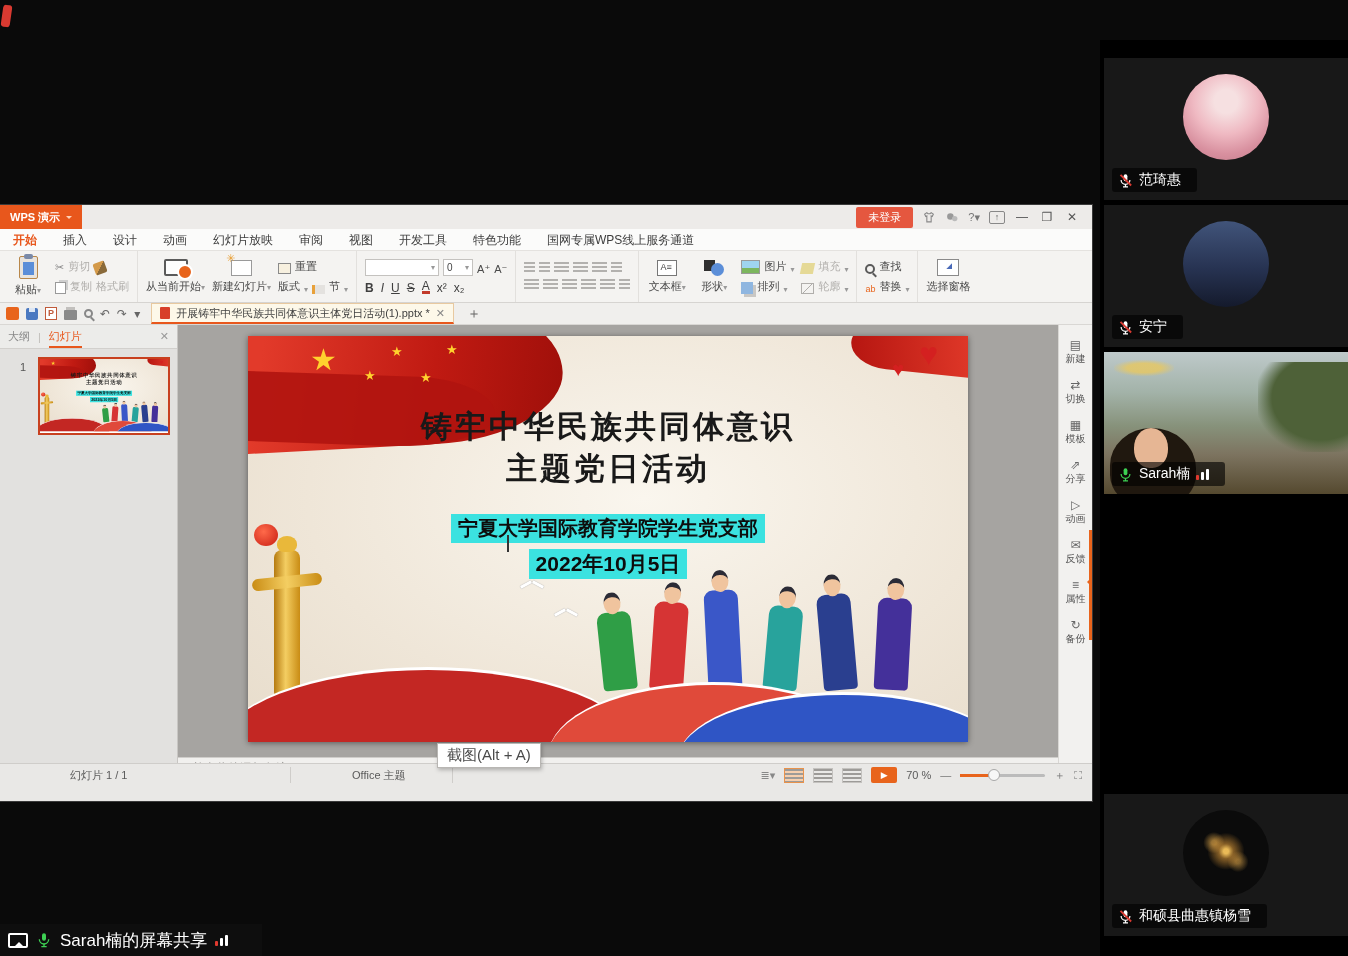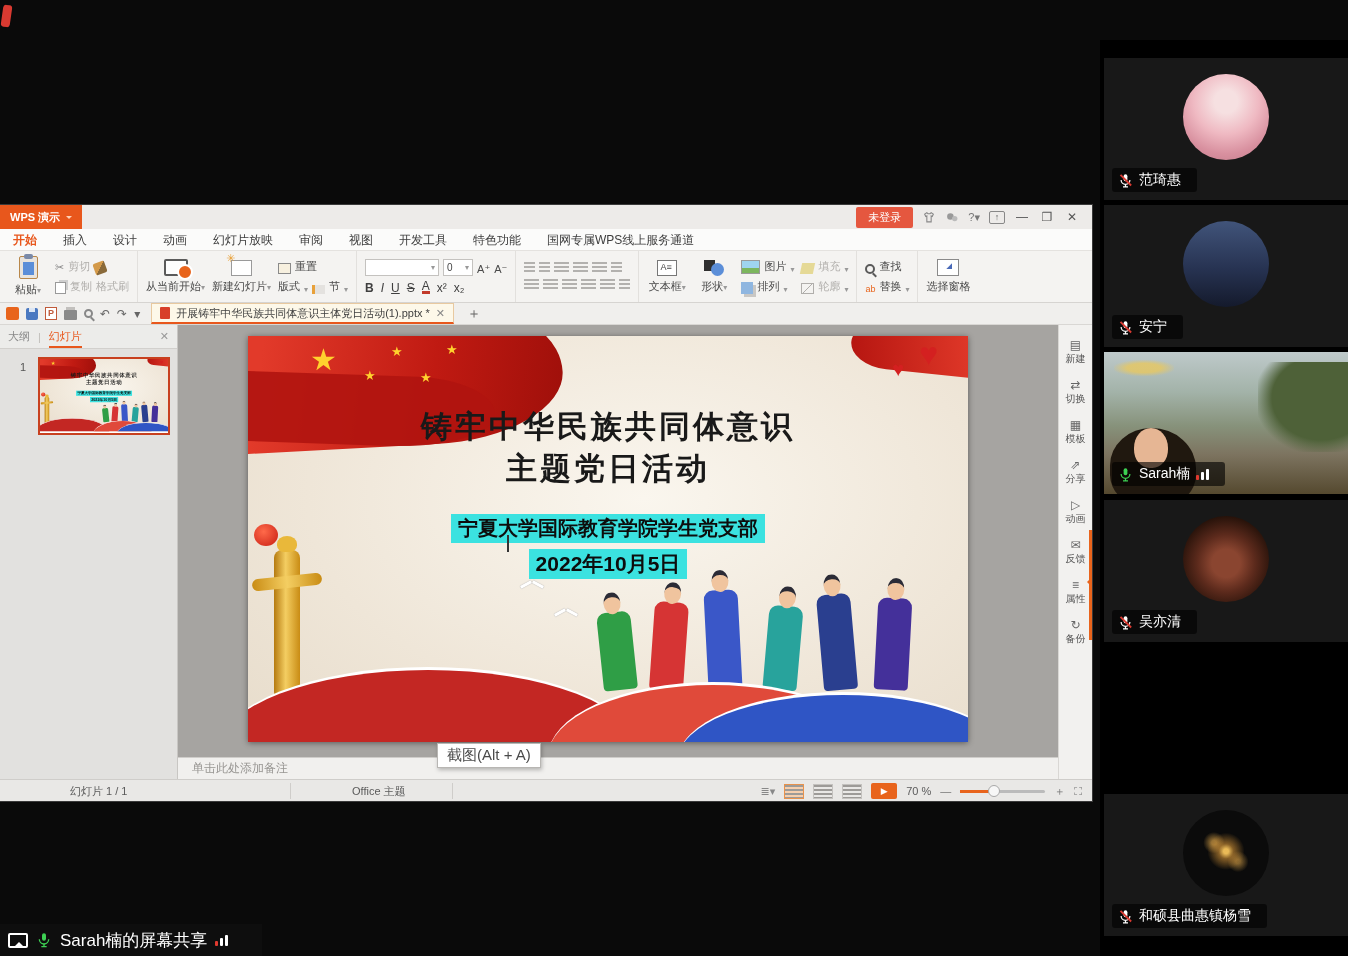--- a/index.html
+++ b/index.html
@@ -138,21 +138,21 @@
   .fg6{left:628px;height:92px;background:#44309a;transform:rotate(3deg);}
   .wave{position:absolute;border-top:3px solid #fff;z-index:4;}
   .w1{left:-30px;bottom:-45px;width:420px;height:120px;background:#c32723;border-radius:50% 50% 0 0/70% 70% 0 0;}
   .w2{left:300px;bottom:-40px;width:330px;height:100px;background:#e04a3a;border-radius:50% 50% 0 0/75% 75% 0 0;}
   .w3{right:-40px;bottom:-35px;width:330px;height:85px;background:#2f55c5;border-radius:50% 50% 0 0/80% 80% 0 0;}
 
   
   .tooltip{position:absolute;left:437px;top:743px;background:#fff;border:1px solid #b8b6b3;box-shadow:1px 2px 4px rgba(0,0,0,.25);font-size:15px;color:#4a4a4a;padding:2px 9px;z-index:30;}
 
   
-  .sbar{position:absolute;left:0;right:0;bottom:0;height:22px;background:#e9e8e6;border-top:1px solid #cfcdca;font-size:11px;color:#5a5a5a;}
+  .sbar{position:absolute;left:0;right:0;bottom:0;height:38px;background:#e9e8e6;border-top:1px solid #cfcdca;font-size:11px;color:#5a5a5a;}
   .sb-slide{position:absolute;left:70px;top:4px;}
   .sb-theme{position:absolute;left:352px;top:4px;}
   .sb-sep{position:absolute;top:3px;width:1px;height:16px;background:#cfcdca;}
   .sb-right{position:absolute;right:10px;top:0;height:22px;display:flex;align-items:center;gap:9px;}
   .vbtn{width:20px;height:15px;border:1px solid #c4c2bf;background:repeating-linear-gradient(180deg,#9d9b98 0 2px,transparent 2px 4px);}
   .vbtn.hl2{background-color:#f6cfae;border-color:#e8924c;}
   .playbtn{width:26px;height:16px;background:#e8641c;border-radius:2px;color:#fff;font-size:9px;display:flex;align-items:center;justify-content:center;}
   .track{width:85px;height:3px;background:#bbb;border-radius:2px;position:relative;}
   .track::before{content:"";position:absolute;left:0;top:0;width:36%;height:3px;background:#e8641c;}
   .knob{position:absolute;left:33%;top:-5px;width:12px;height:12px;background:#f7f7f7;border:1px solid #a8a8a8;border-radius:50%;}
@@ -594,32 +594,20 @@
         <svg width="15" height="15" viewBox="0 0 24 24">
             <rect x="9" y="2" width="6" height="11" rx="3" fill="#fff"></rect>
             <path d="M5 11a7 7 0 0 0 14 0" fill="none" stroke="#fff" stroke-width="2"></path>
             <path d="M12 18v4M8 22h8" stroke="#fff" stroke-width="2"></path>
             <path d="M4 3l17 17" stroke="#d93a31" stroke-width="3"></path>
           </svg>
         <span class="nm">安宁</span>
       </div>
     </div>
 
-    <div class="tile" style="top:460px">
-      <div class="avatar av4"></div>
-      <div class="namepill">
-        <svg width="15" height="15" viewBox="0 0 24 24">
-            <rect x="9" y="2" width="6" height="11" rx="3" fill="#fff"></rect>
-            <path d="M5 11a7 7 0 0 0 14 0" fill="none" stroke="#fff" stroke-width="2"></path>
-            <path d="M12 18v4M8 22h8" stroke="#fff" stroke-width="2"></path>
-            <path d="M4 3l17 17" stroke="#d93a31" stroke-width="3"></path>
-          </svg>
-        <span class="nm">吴亦清</span>
-      </div>
-    </div>
 
 
     <div class="tile" style="top:754px">
       <div class="avatar av6"></div>
       <div class="namepill">
         <svg width="15" height="15" viewBox="0 0 24 24">
             <rect x="9" y="2" width="6" height="11" rx="3" fill="#fff"></rect>
             <path d="M5 11a7 7 0 0 0 14 0" fill="none" stroke="#fff" stroke-width="2"></path>
             <path d="M12 18v4M8 22h8" stroke="#fff" stroke-width="2"></path>
             <path d="M4 3l17 17" stroke="#d93a31" stroke-width="3"></path>

